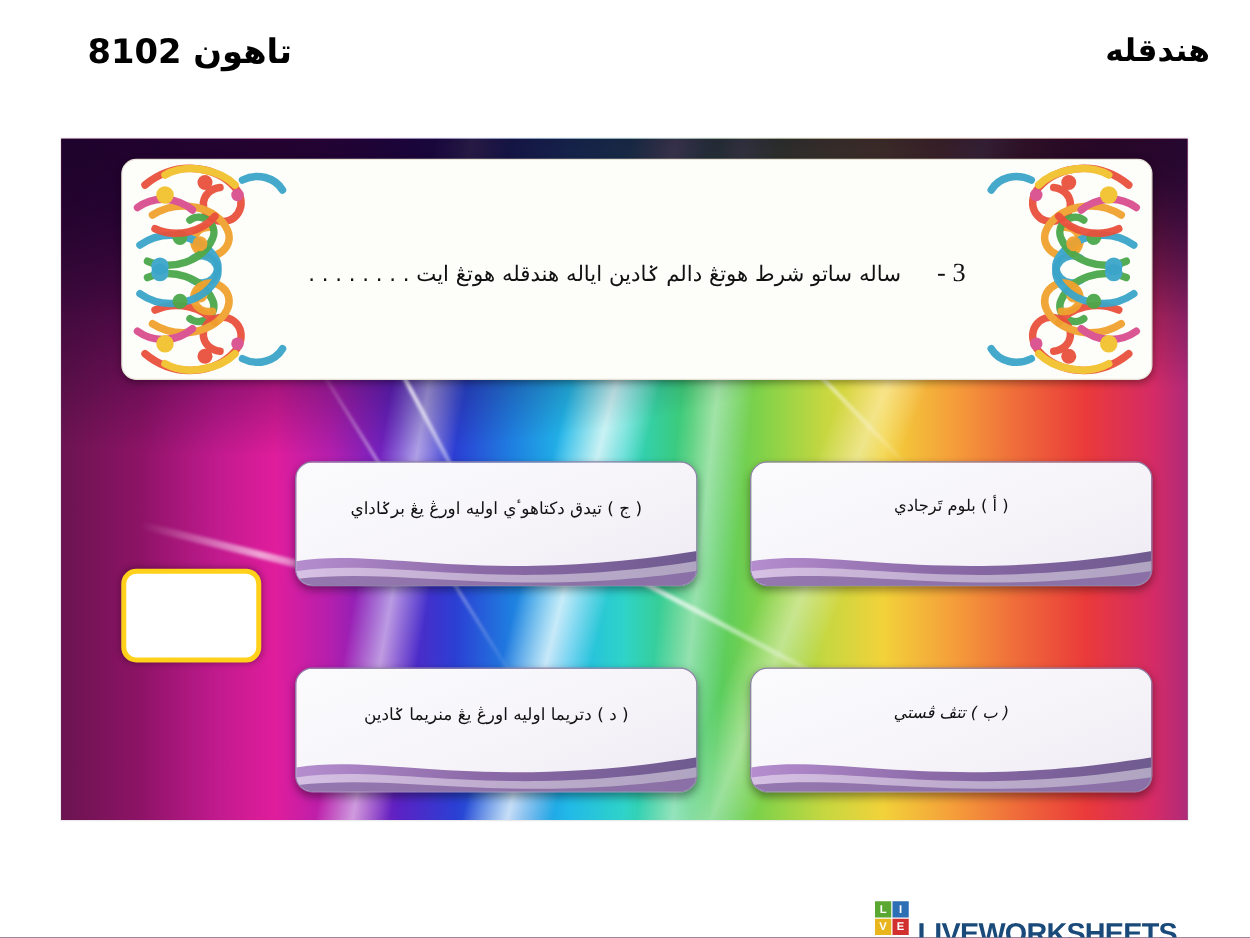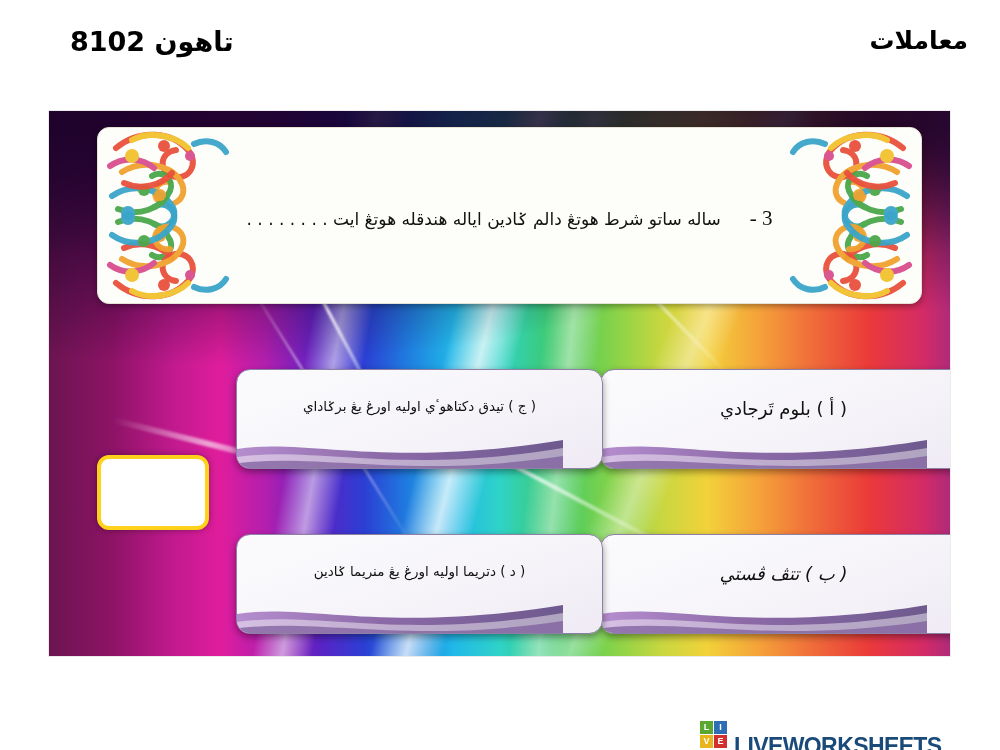--- a/index.html
+++ b/index.html
@@ -103,32 +103,31 @@
   }
 
   
   .acard{
     position:absolute;width:320px;height:98px;
     border-radius:14px;
     background:linear-gradient(160deg,#fbfbfd 0%,#f6f4f9 55%,#efeaf4 100%);
     border:1px solid #8d7fa6;
     box-shadow:0 3px 7px rgba(0,0,0,.4);
     overflow:hidden;
-    padding-left:45px;
   }
   .acard .swoosh{
     position:absolute;left:-6px;right:-6px;bottom:-10px;height:44px;
     pointer-events:none;
   }
   .atext{
     position:absolute;left:10px;right:10px;top:28px;
     text-align:center;
     direction:rtl;
     font-family:"DejaVu Sans", sans-serif;
-    font-size:18px;color:#111;
+    font-size:13px;color:#111;
     white-space:nowrap;
   }
   .atext.small{font-size:13.5px;}
   #ans-a{left:551px;top:258px;}
   #ans-c{left:187px;top:258px;}
   #ans-b{left:551px;top:423px;font-style:italic;}
   #ans-d{left:187px;top:423px;}
 
   
   .answer-input{
@@ -164,21 +163,21 @@
     font-size:23px;font-weight:bold;color:#1a4a7a;
     letter-spacing:-.6px;
     margin-top:24px;
   }
 </style>
 </head>
 <body>
 
 <div class="header">
   <div class="hdr-left">تاهون 2018</div>
-  <div class="hdr-right">معاملات</div>
+  <div class="hdr-right">هندقله</div>
 </div>
 
 <div class="slide">
   <div class="slide-veil"></div>
   <div class="streak s1"></div>
   <div class="streak s2"></div>
   <div class="streak s3"></div>
   <div class="streak s4"></div>
   <div class="streak s5"></div>
 

